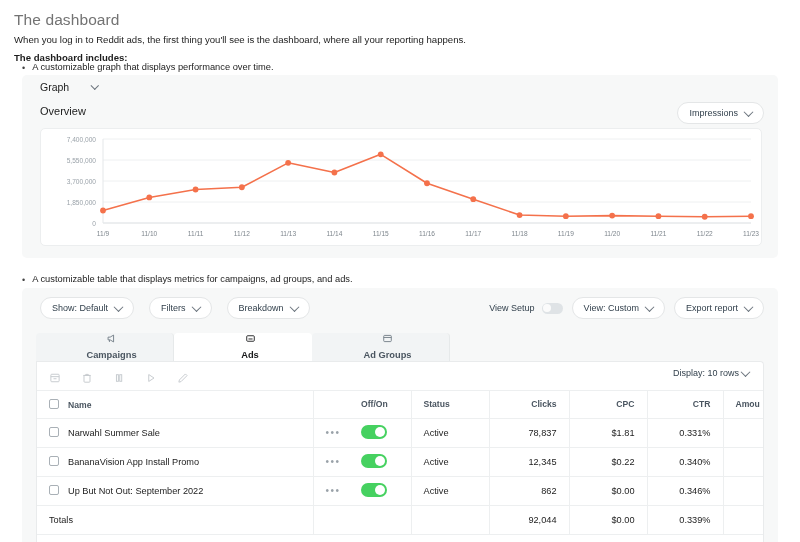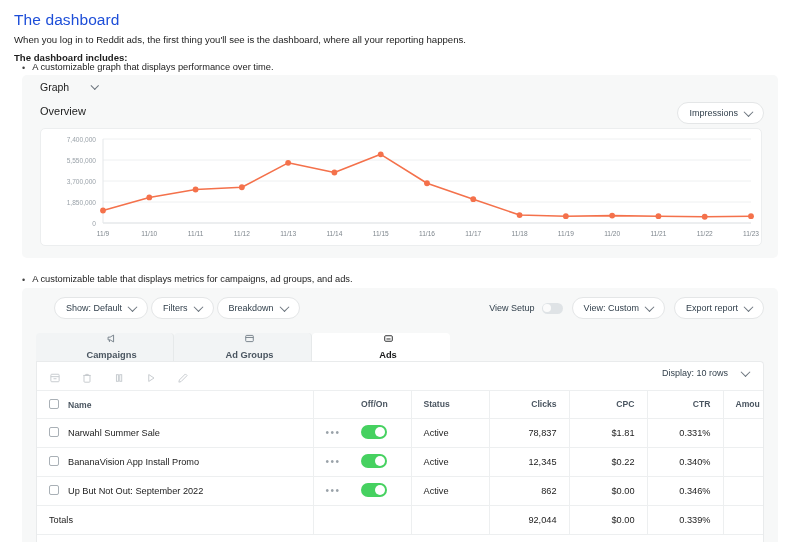--- a/index.html
+++ b/index.html
@@ -9,21 +9,21 @@
     background: #ffffff;
     font-family: "Liberation Sans", sans-serif;
     color: #1c1c1c;
     overflow: hidden;
   }
   .page { position: relative; width: 800px; height: 542px; }
 
   
   .doc-title {
     position: absolute; left: 14px; top: 1px;
-    font-size: 15.5px; font-weight: 400; color: #1d4ed8;
+    font-size: 15.5px; font-weight: 400; color: #737373;
     letter-spacing: .1px;
   }
   .doc-para {
     position: absolute; left: 14px; top: 24px;
     font-size: 9.6px; color: #1c1c1c; font-weight: 400;
   }
   .doc-sub {
     position: absolute; left: 14px; top: 42px;
     font-size: 9.6px; color: #1c1c1c; font-weight: 700;
   }
@@ -82,21 +82,21 @@
   
   .table-card {
     position: absolute; left: 22px; top: 288px;
     width: 756px; height: 254px;
     background: #f7f8f8;
     border-radius: 5px 5px 0 0;
   }
   .toolbar {
     position: absolute; left: 0; top: 9px; width: 756px; height: 26px;
   }
-  .toolbar-left { position: absolute; left: 32px; top: 0; display: flex; gap: 3px; }
+  .toolbar-left { position: absolute; left: 18px; top: 0; display: flex; gap: 15px; }
   .toolbar-right {
     position: absolute; right: 14px; top: 0;
     display: flex; gap: 9px; align-items: center;
   }
   .view-setup {
     display: flex; align-items: flex-start; gap: 7px;
     font-size: 9px; color: #33414d;
   }
   .toggle-sm {
     width: 21px; height: 11px; border-radius: 999px;
@@ -137,21 +137,21 @@
   .row-actions {
     height: 29px; display: flex; align-items: center;
     padding-left: 12px; gap: 20px;
     border-bottom: 1px solid #edeff0;
     position: relative;
   }
   .act-icon { width: 12px; height: 12px; color: #c6cbcf; }
   .display-pill {
     position: absolute; right: 14px; top: 6px;
     font-size: 9px; color: #33414d;
-    display: inline-flex; align-items: center; gap: 14px;
+    display: inline-flex; align-items: center; gap: 3px;
   }
 
   table.grid { width: 100%; border-collapse: collapse; table-layout: fixed; }
   table.grid th, table.grid td {
     font-size: 9.2px; height: 29px; padding: 0 12px;
     border-bottom: 1px solid #edeff0;
     border-right: 1px solid #edeff0;
     color: #1c1c1c; font-weight: 400; vertical-align: middle;
   }
   table.grid th {
@@ -309,37 +309,37 @@
     <div class="tabs">
       <div class="tab">
         <span class="tab-icon">
           <svg width="11" height="11" viewBox="0 0 16 16" fill="none" stroke="#6f7a84" stroke-width="1.3">
             <path d="M3 6h3l5-3v10l-5-3H3z"></path>
               <path d="M5 10v3"></path>
           </svg>
         </span>
         <span>Campaigns</span>
       </div>
+      <div class="tab active">
+        <span class="tab-icon">
+          <svg width="11" height="11" viewBox="0 0 16 16" fill="none" stroke="#18191a" stroke-width="1.3">
+            <rect x="2.5" y="4" width="11" height="8" rx="1.3"></rect>
+              <path d="M5 8.7h6"></path>
+          </svg>
+        </span>
+        <span>Ads</span>
+      </div>
       <div class="tab">
         <span class="tab-icon">
           <svg width="11" height="11" viewBox="0 0 16 16" fill="none" stroke="#6f7a84" stroke-width="1.3">
             <rect x="2.5" y="3.5" width="11" height="9" rx="1.3"></rect>
               <path d="M2.5 6.5h11"></path>
           </svg>
         </span>
         <span>Ad Groups</span>
-      </div>
-      <div class="tab active">
-        <span class="tab-icon">
-          <svg width="11" height="11" viewBox="0 0 16 16" fill="none" stroke="#18191a" stroke-width="1.3">
-            <rect x="2.5" y="4" width="11" height="8" rx="1.3"></rect>
-              <path d="M5 8.7h6"></path>
-          </svg>
-        </span>
-        <span>Ads</span>
       </div>
     </div>
 
     <div class="table-body">
 
       <div class="row-actions">
         <span class="act-icon">
           <svg width="12" height="12" viewBox="0 0 16 16" fill="none" stroke="#c6cbcf" stroke-width="1.3">
             <rect x="2.5" y="3" width="11" height="10" rx="1.2"></rect>
               <path d="M2.5 6.2h11M6 9h4"></path>

